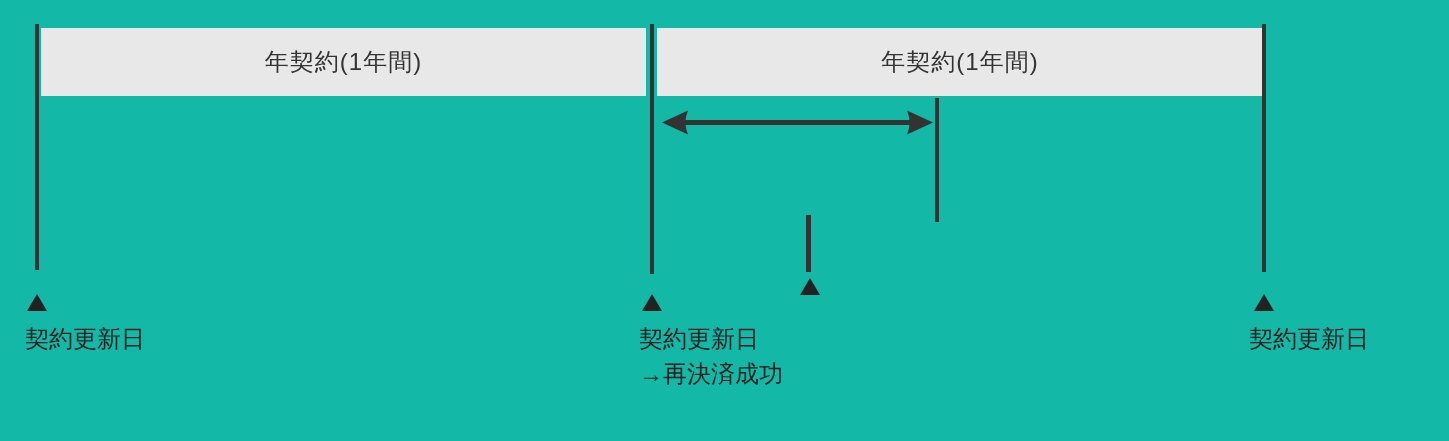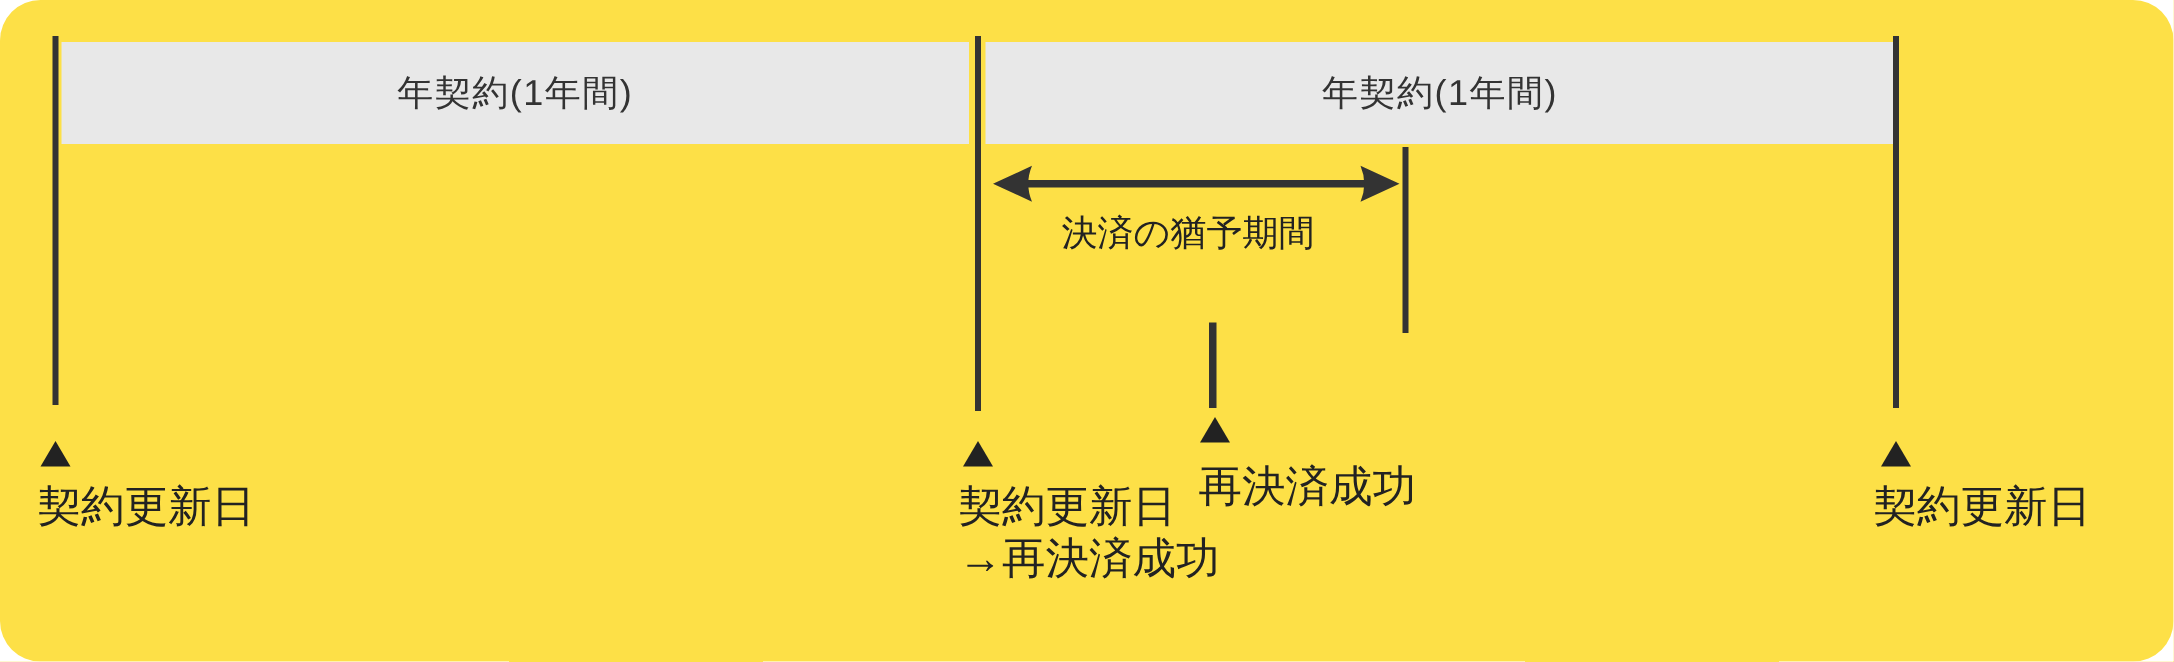--- a/index.html
+++ b/index.html
@@ -10,23 +10,22 @@
   * { margin: 0; padding: 0; box-sizing: border-box; }
   html, body { background: #ffffff; }
   body {
     font-family: "Liberation Sans", "DejaVu Sans", sans-serif;
     color: var(--text);
   }
   .canvas {
     position: relative;
     width: 1449px;
     height: 441px;
-    background: #fde047;
+    background: #14b8a6;
     overflow: hidden;
-    border-radius: 27px;
   }
   
   .vline {
     position: absolute;
     width: 4px;
     background: var(--line);
   }
   .vline-left   { left: 35px;   top: 24px; height: 246px; }
   .vline-middle { left: 650px;  top: 24px; height: 250px; }
   .vline-right  { left: 1262px; top: 24px; height: 248px; }
@@ -82,21 +81,21 @@
     border-bottom: 17px solid var(--text);
   }
   .tri-left   { left: 27px;   top: 294px; }
   .tri-middle { left: 642px;  top: 294px; }
   .tri-repay  { left: 800px;  top: 278px; }
   .tri-right  { left: 1254px; top: 294px; }
 
   
   .marker-label {
     position: absolute;
-    font-size: 29px;
+    font-size: 24px;
     line-height: 35px;
     color: var(--text);
     white-space: nowrap;
   }
   .label-left   { left: 25px;   top: 321px; }
   .label-middle { left: 639px;  top: 321px; }
   .label-repay  { left: 799px;  top: 308px; }
   .label-right  { left: 1249px; top: 321px; }
 </style>
 </head>
@@ -117,32 +116,30 @@
   <div class="vline vline-grace-end"></div>
   <div class="vline vline-repay"></div>
 
   <svg class="grace-arrow" viewBox="0 0 275 29" xmlns="http://www.w3.org/2000/svg">
     <line x1="20" y1="14.5" x2="255" y2="14.5" stroke="#333333" stroke-width="5"></line>
     <path d="M 2 14.5 L 28 2.5 Q 23 14.5 28 26.5 Z" fill="#333333"></path>
     <path d="M 273 14.5 L 247 2.5 Q 252 14.5 247 26.5 Z" fill="#333333"></path>
   </svg>
 
   <div class="grace-label">
-    <div>決済の猶予期間</div>
   </div>
 
   <div class="tri tri-left"></div>
   <div class="tri tri-middle"></div>
   <div class="tri tri-repay"></div>
   <div class="tri tri-right"></div>
 
   <div class="marker-label label-left">契約更新日</div>
 
   <div class="marker-label label-middle">
     <div>契約更新日</div>
     <div>→再決済成功</div>
   </div>
 
-  <div class="marker-label label-repay">再決済成功</div>
 
   <div class="marker-label label-right">契約更新日</div>
 
 </div>
 
 </body></html>

